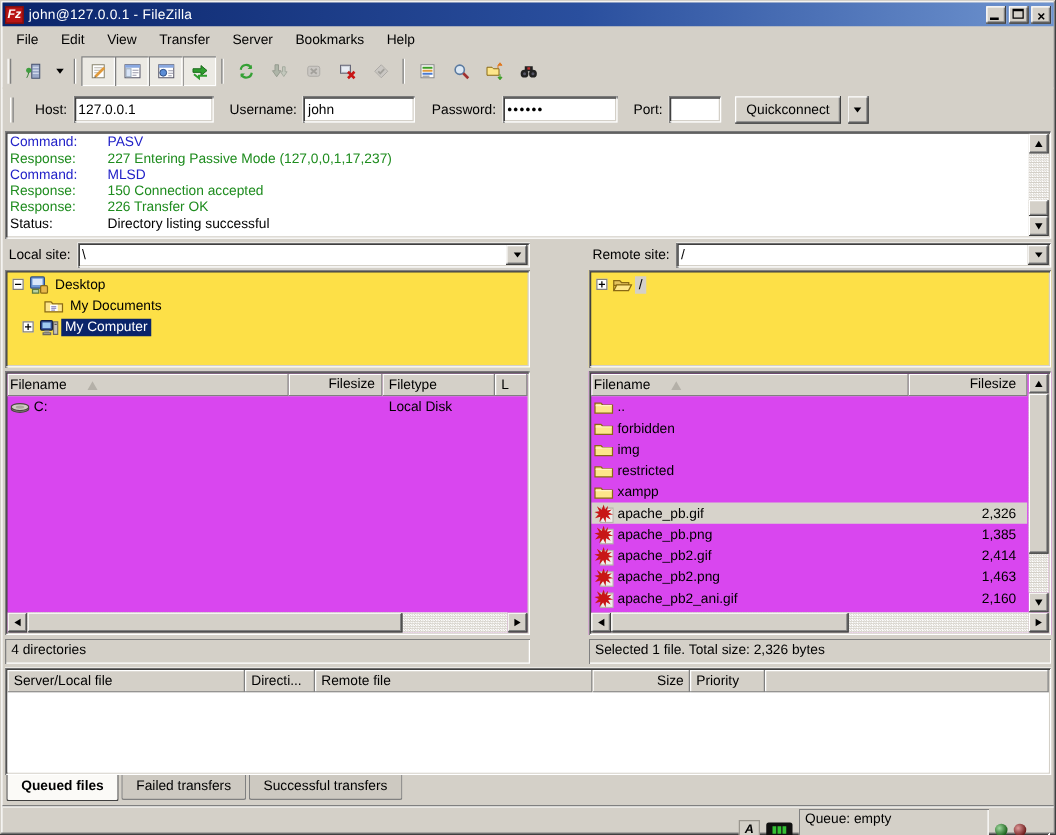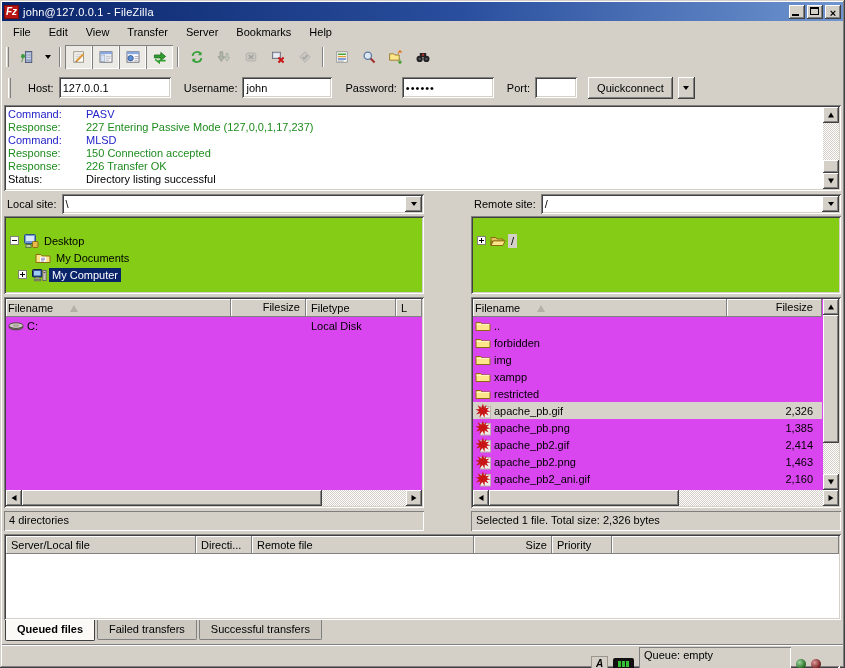--- a/index.html
+++ b/index.html
@@ -73,21 +73,21 @@
   .vsplit { width:3px; flex:0 0 3px; }
   .pane-right { flex:1;margin-left:44px; }
 
   .siterow { height:21px; flex:0 0 21px; display:flex; align-items:center; margin-bottom:2px; }
   .sitelabel { padding:0 5px 0 3px; }
   .combo { flex:1; height:20px; background:#fff; display:flex; align-items:center;
            box-shadow: inset 1px 1px 0 #808080, inset -1px -1px 0 #ffffff, inset 2px 2px 0 #404040, inset -2px -2px 0 #d4d0c8; }
   .combo-text { flex:1; padding-left:4px; }
   .combo-btn { width:17px; height:16px; margin:2px; border:none; display:flex; align-items:center; justify-content:center; }
 
-  .treebox { height:78px; flex:0 0 78px; background:#84cc16; padding:16px 2px; overflow:hidden;
+  .treebox { height:78px; flex:0 0 78px; background:#fde047; padding:3px 2px; overflow:hidden;
              box-shadow: inset 1px 1px 0 #808080, inset -1px -1px 0 #ffffff, inset 2px 2px 0 #404040, inset -2px -2px 0 #d4d0c8; }
   .trow { height:17px; display:flex; align-items:center; }
   .texp { width:9px; height:9px; flex:0 0 9px; border:1px solid #848078; background:#fff; position:relative; margin:0 4px; }
   .texp::before, .texp.plus::after { content:""; position:absolute; background:#000; }
   .texp::before { left:1px; right:1px; top:3px; height:1px; }
   .texp.plus::after { top:1px; bottom:1px; left:3px; width:1px; }
   .tindent { width:17px; flex:0 0 17px; }
   .i16 { width:16px; height:16px; flex:0 0 16px; }
   .tlabel { padding:1px 3px; margin-left:2px; white-space:nowrap; }
   .tlabel.sel-blue { background:#0a246a; color:#fff; }
@@ -515,30 +515,30 @@
                     </svg>
                     <span>img</span>
                   </span>
                   <span class="csize"></span>
                 </div>
               <div class="lrow">
                   <span class="cname">
                     <svg class="i16">
                       <use href="#sym-folder"></use>
                     </svg>
+                    <span>restricted</span>
+                  </span>
+                  <span class="csize"></span>
+                </div>
+              <div class="lrow">
+                  <span class="cname">
+                    <svg class="i16">
+                      <use href="#sym-folder"></use>
+                    </svg>
                     <span>xampp</span>
-                  </span>
-                  <span class="csize"></span>
-                </div>
-              <div class="lrow">
-                  <span class="cname">
-                    <svg class="i16">
-                      <use href="#sym-folder"></use>
-                    </svg>
-                    <span>restricted</span>
                   </span>
                   <span class="csize"></span>
                 </div>
               <div class="lrow sel">
                   <span class="cname">
                     <svg class="i16">
                       <use href="#sym-splat"></use>
                     </svg>
                     <span>apache_pb.gif</span>
                   </span>

